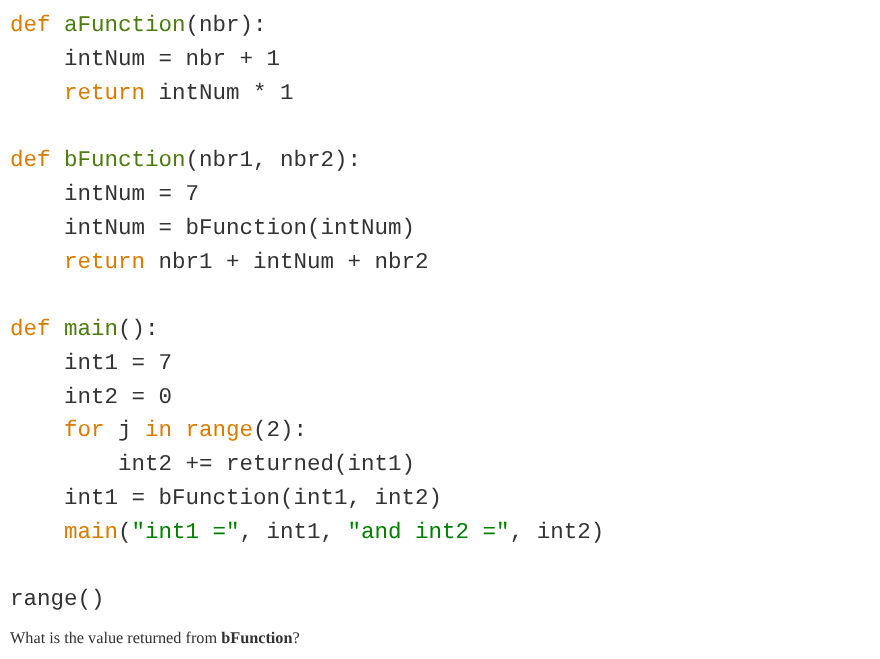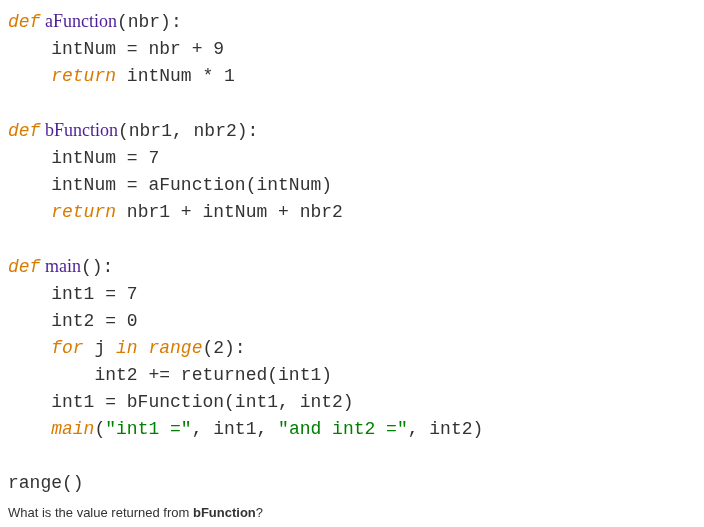--- a/index.html
+++ b/index.html
@@ -14,44 +14,44 @@
       width: 704px;
     }
     .code-block {
       font-family: "Courier New", Courier, monospace;
       font-size: 18px;
       line-height: 1.5;
       white-space: pre;
       color: #333333;
       margin-bottom: 8px;
     }
-    .kw { color: #d97b00; font-style: italic; }
-    .fn { color: #4c1d95; font-family: Liberation Serif, serif; }
+    .kw { color: #d97b00; }
+    .fn { color: #4d7c0f; }
     .str { color: #008000; }
     .question {
-      font-family: Liberation Sans, sans-serif;
+      font-family: Liberation Serif, serif;
       font-size: 13px;
       color: #333333;
       margin-top: 4px;
       margin-bottom: 16px;
     }
     .question strong {
       font-weight: bold;
     }
   </style>
 </head>
 <body>
 
 <div class="code-block"><span class="kw">def</span><span class="fn"> aFunction</span><span>(nbr):</span>
-<span>    intNum = nbr + 9</span>
+<span>    intNum = nbr + 1</span>
 <span class="kw">    return</span><span> intNum * 1</span>
 <span></span>
 <span class="kw">def</span><span class="fn"> bFunction</span><span>(nbr1, nbr2):</span>
 <span>    intNum = 7</span>
-<span>    intNum = aFunction(intNum)</span>
+<span>    intNum = bFunction(intNum)</span>
 <span class="kw">    return</span><span> nbr1 + intNum + nbr2</span>
 <span></span>
 <span class="kw">def</span><span class="fn"> main</span><span>():</span>
 <span>    int1 = 7</span>
 <span>    int2 = 0</span>
 <span class="kw">    for</span><span> j</span><span class="kw"> in</span><span class="kw"> range</span><span>(2):</span>
 <span>        int2 += returned(int1)</span>
 <span>    int1 = bFunction(int1, int2)</span>
 <span class="kw">    main</span><span>(</span><span class="str">"int1 ="</span><span>, int1, </span><span class="str">"and int2 ="</span><span>, int2)</span>
 <span></span>

